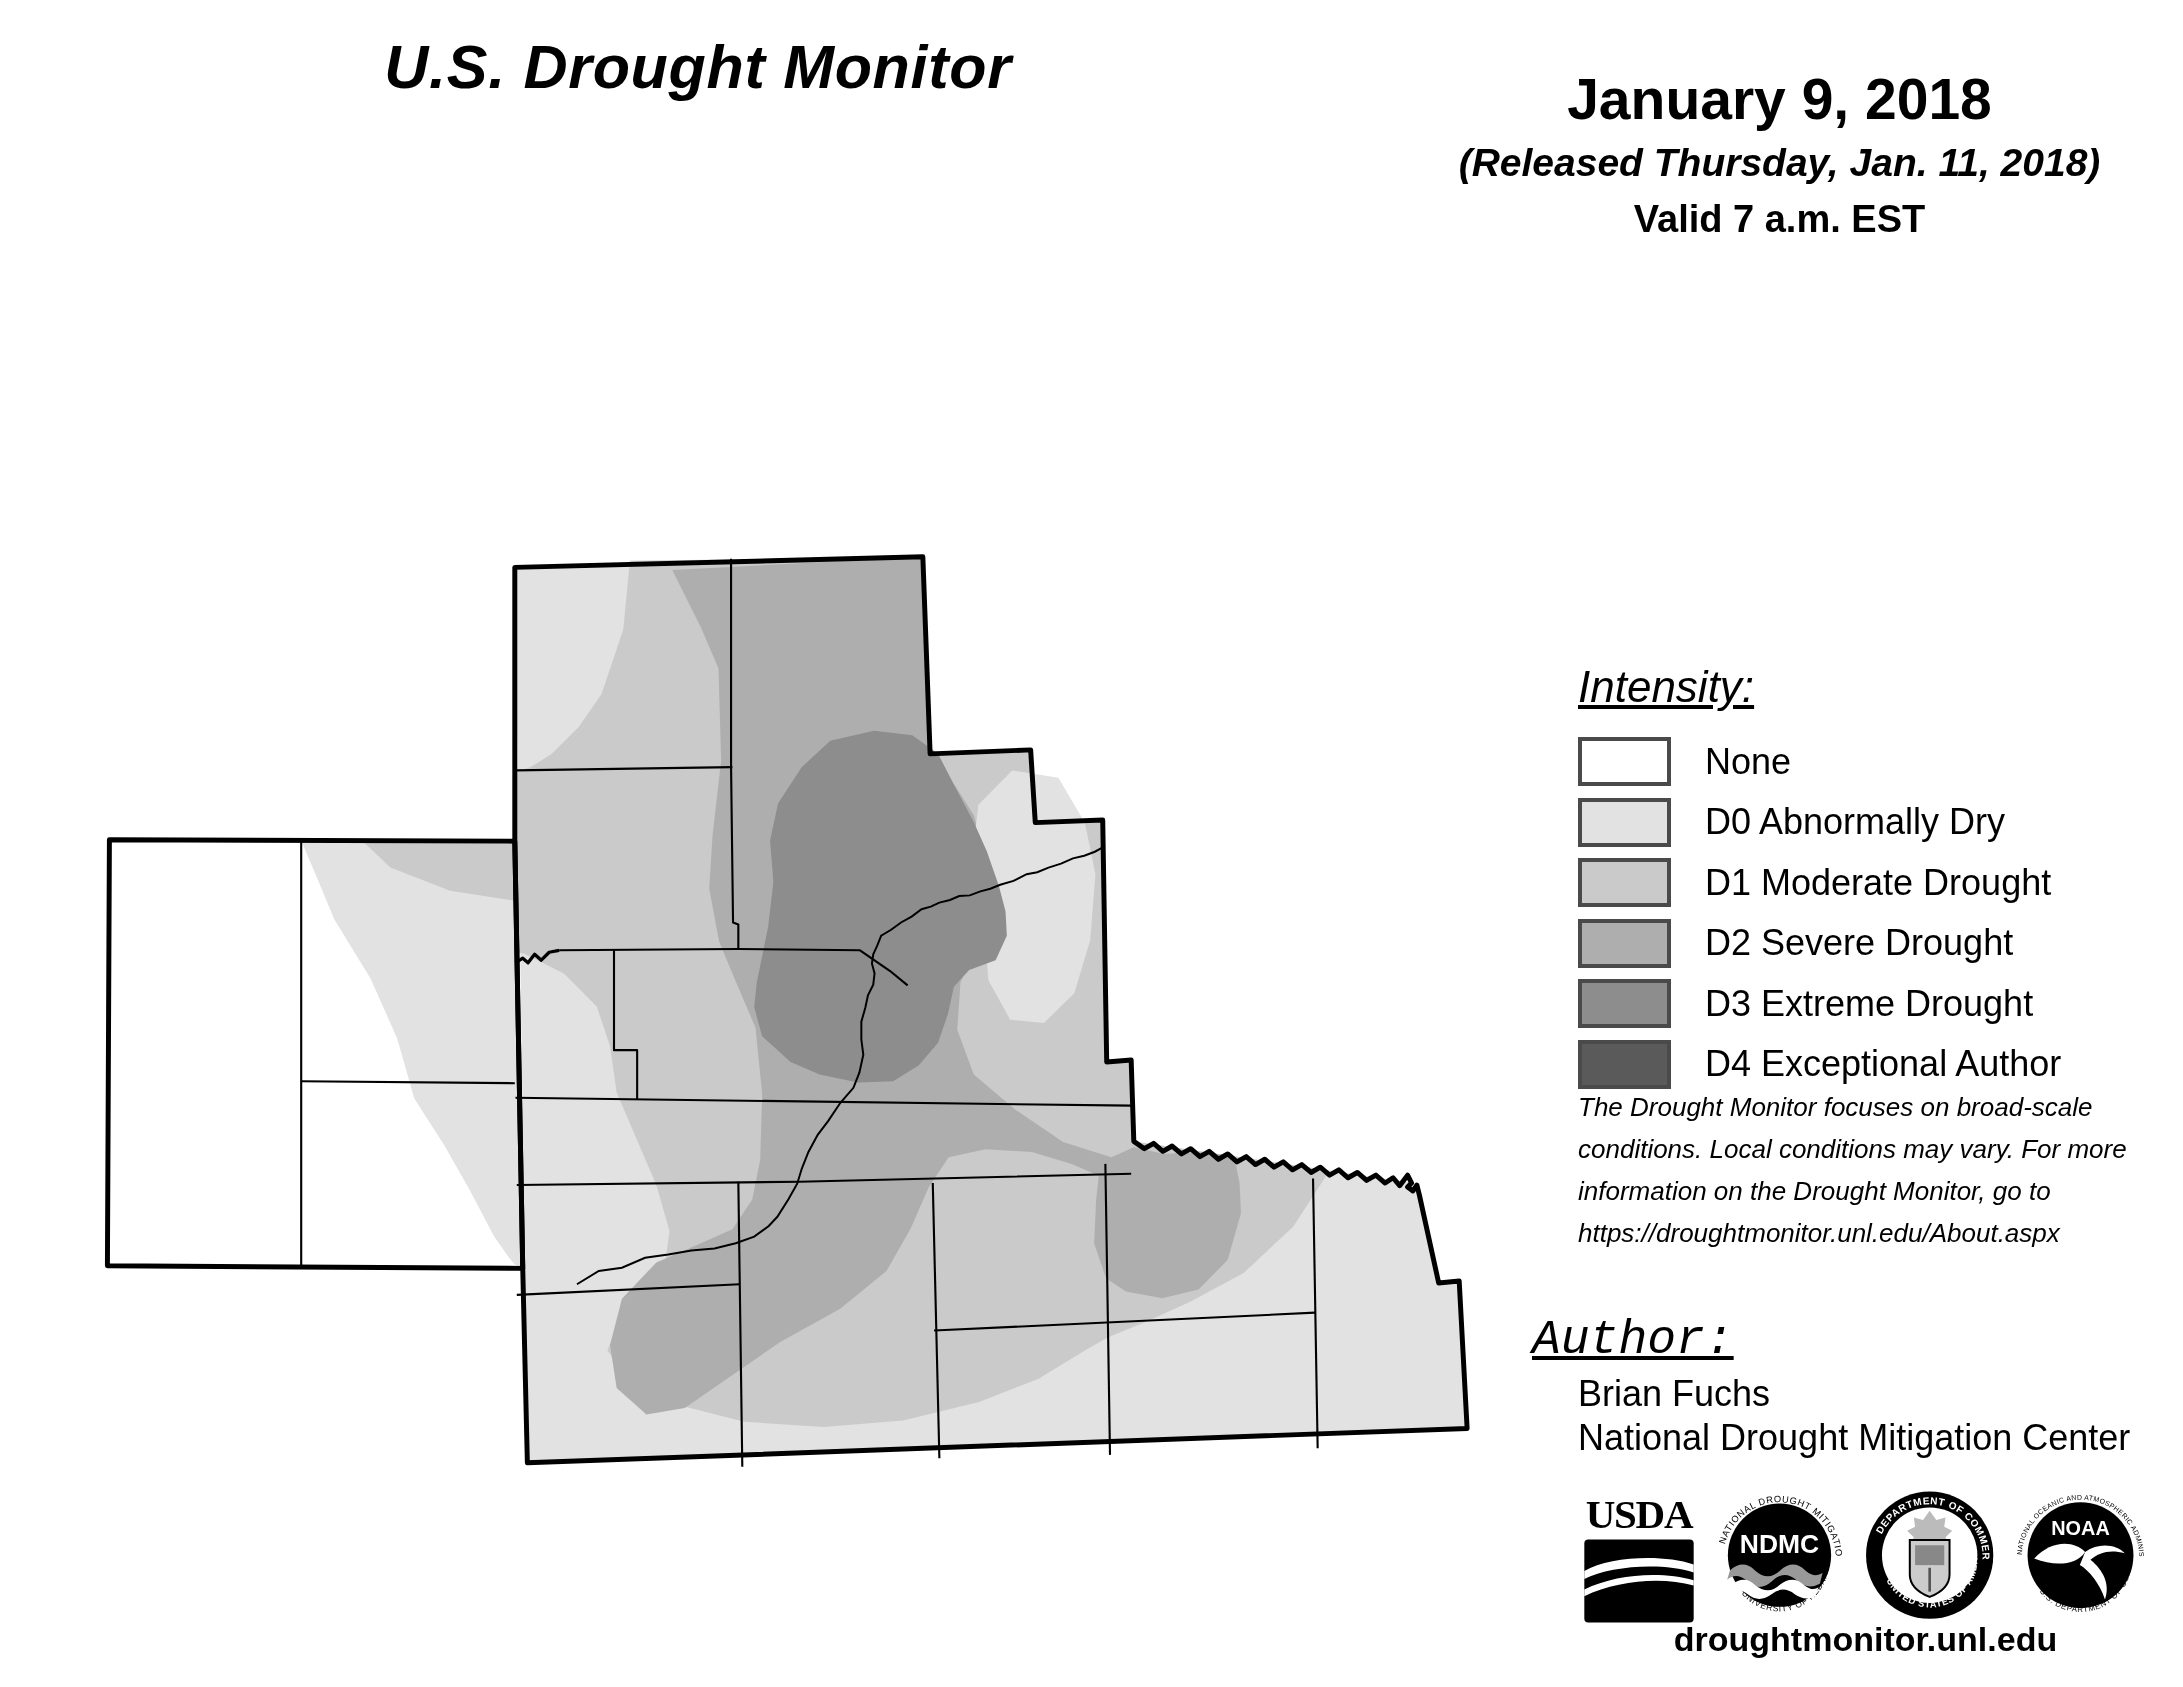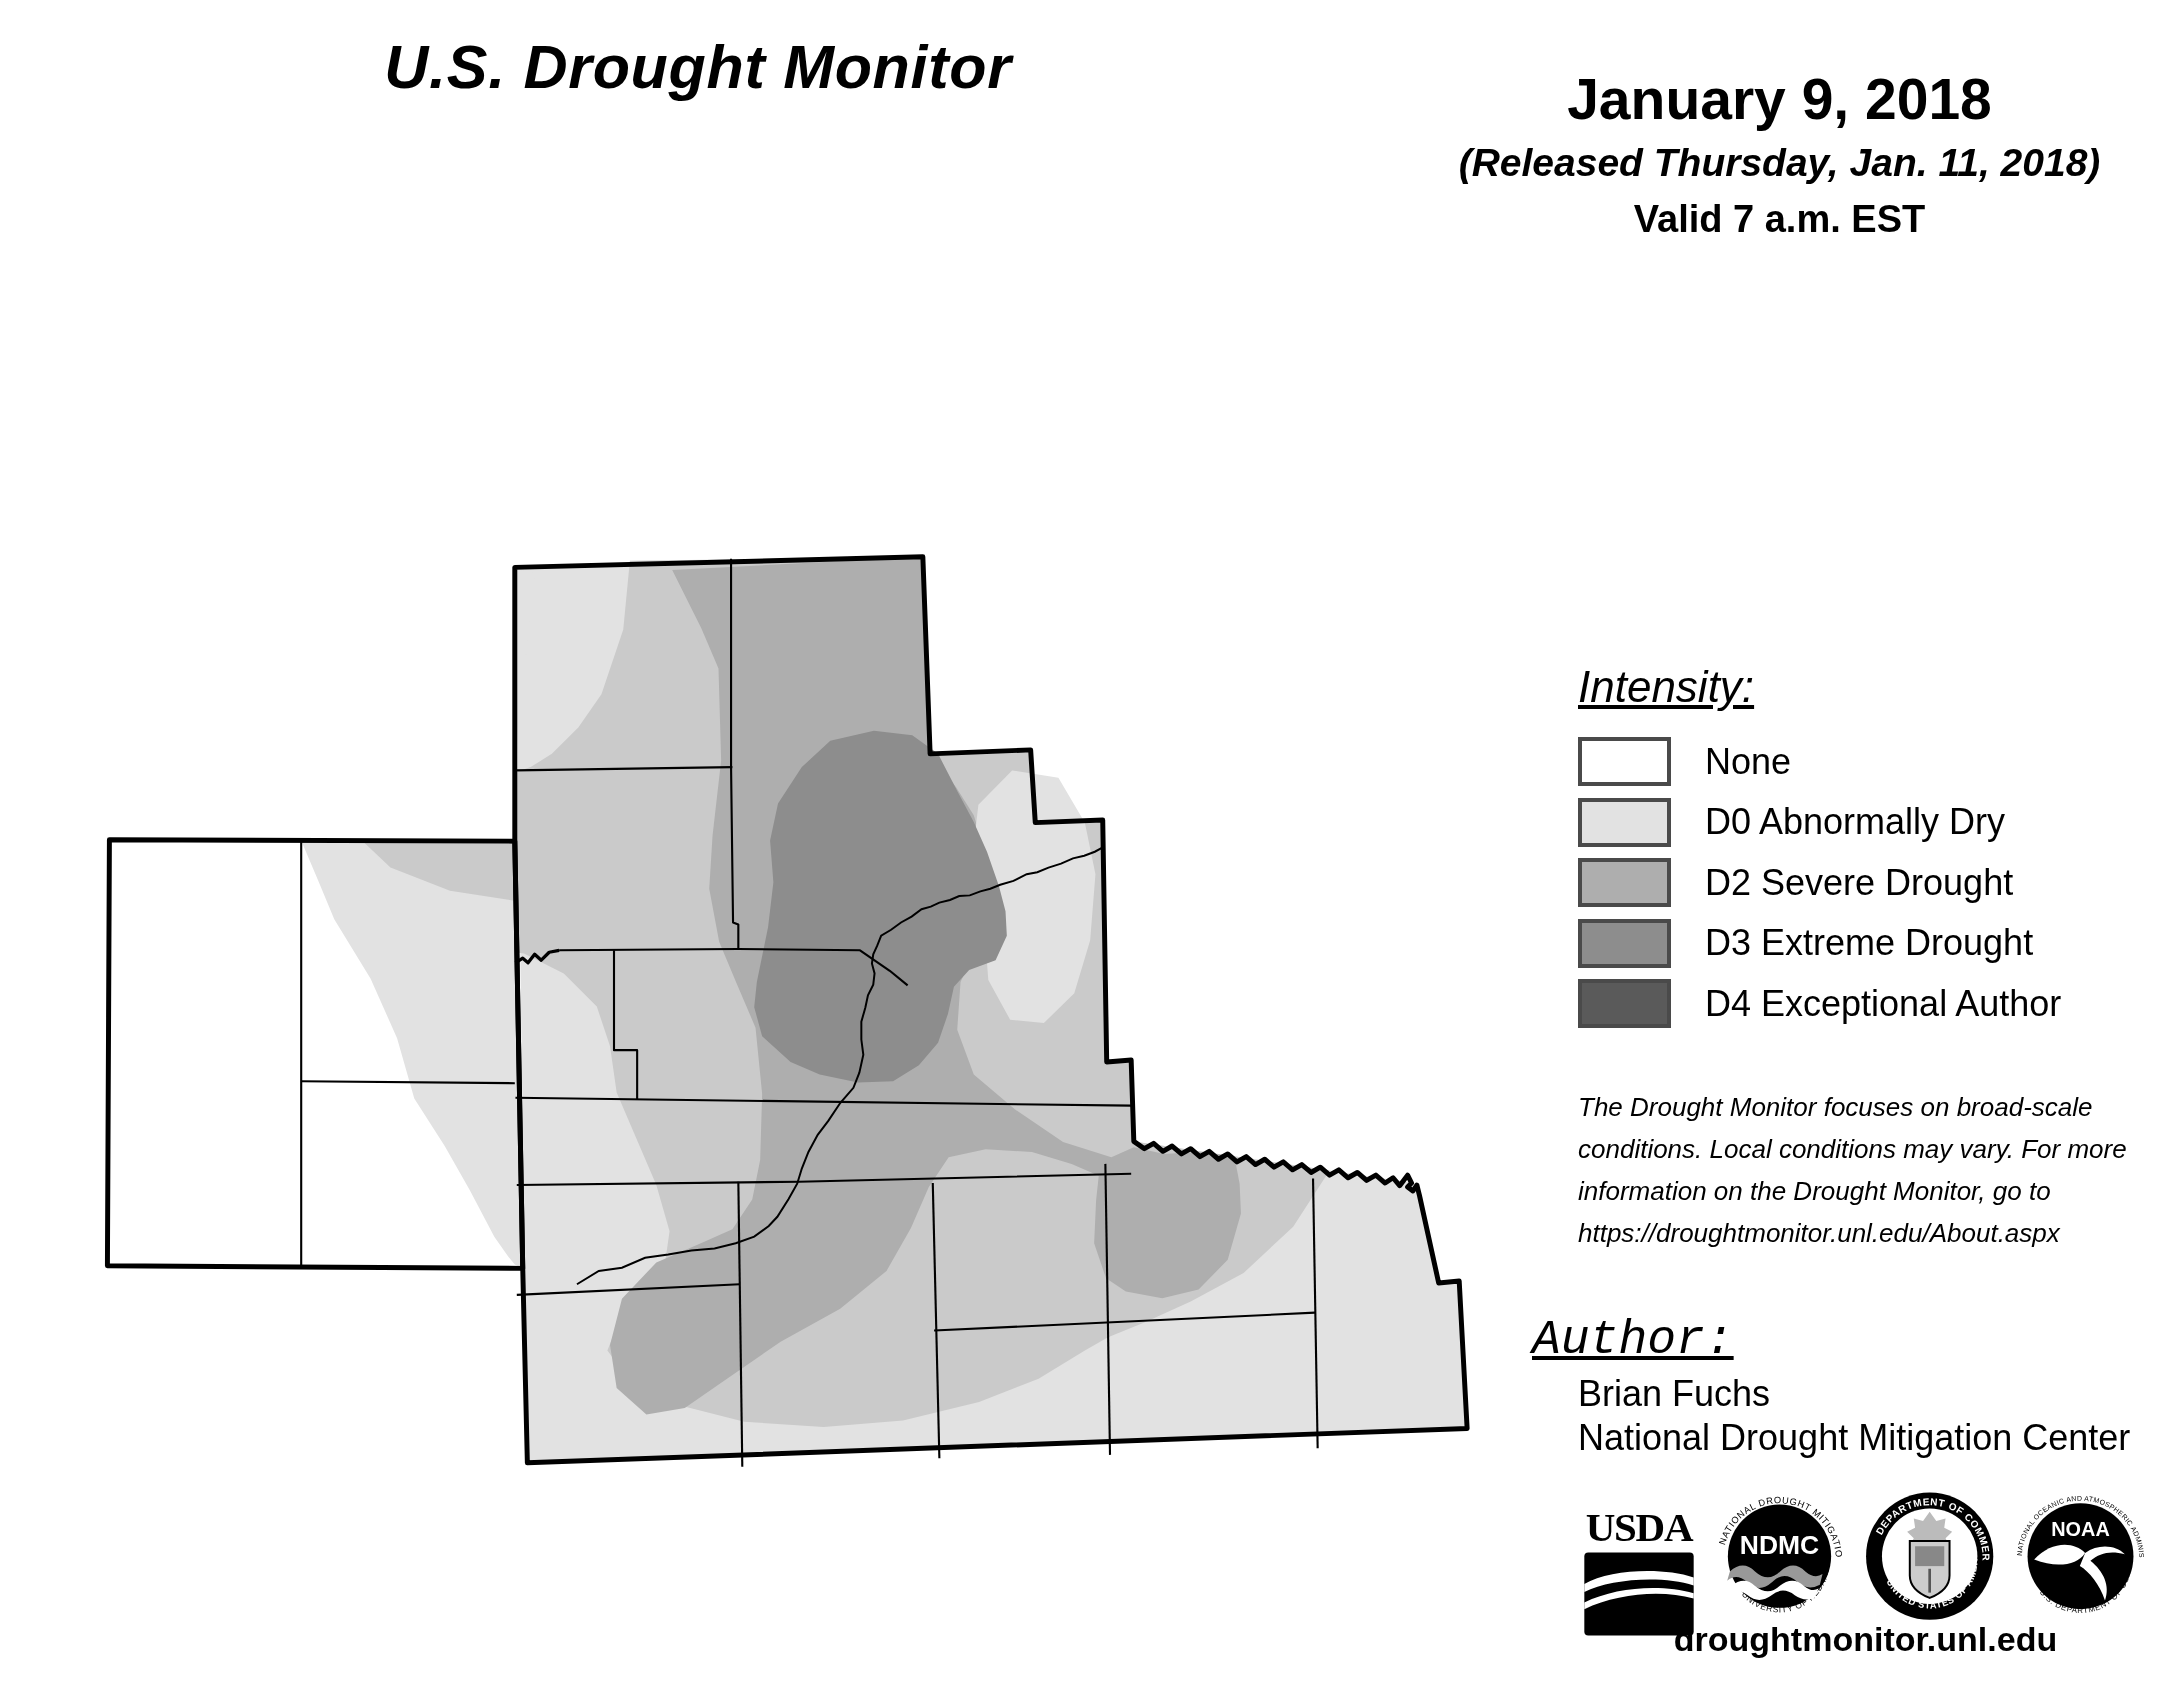--- a/index.html
+++ b/index.html
@@ -22,21 +22,21 @@
   .sw0{background:#ffffff;} .sw1{background:#e2e2e2;} .sw2{background:#cacaca;}
   .sw3{background:#aeaeae;} .sw4{background:#8d8d8d;} .sw5{background:#5a5a5a;}
   .legend-label{font-size:36px;}
   
   .disclaimer{left:1578px;top:1086px;width:582px;font-size:26px;font-style:italic;line-height:42px;}
   
   .author-heading{left:1532px;top:1313px;font-size:48px;font-style:italic;text-decoration:underline;font-family:Liberation Mono, monospace;}
   .author-name{left:1578px;top:1373px;font-size:36px;}
   .author-org{left:1578px;top:1417px;font-size:36px;}
   
-  .logos{left:1581px;top:1477px;width:569px;height:162px;display:flex;align-items:flex-end;justify-content:space-between;}
+  .logos{left:1581px;top:1477px;width:569px;height:162px;display:flex;align-items:center;justify-content:space-between;}
   .usda-box{width:116px;text-align:center;}
   .usda-text{font-family:"Liberation Serif",serif;font-weight:bold;font-size:41px;letter-spacing:-1.3px;}
   .footer-url{left:1581px;top:1620px;width:569px;text-align:center;font-size:34px;font-weight:bold;letter-spacing:0px;}
   svg text{font-family:"Liberation Sans",sans-serif;}
 </style>
 </head>
 <body>
 
 <div class="abs title-wrap">
   <div class="title1">U.S. Drought Monitor</div>
@@ -140,20 +140,24 @@
   <div class="legend-heading">Intensity:</div>
   <div class="legend-row">
     <div class="swatch sw0"></div>
     <div class="legend-label">None</div>
   </div>
   <div class="legend-row">
     <div class="swatch sw1"></div>
     <div class="legend-label">D0 Abnormally Dry</div>
   </div>
   <div class="legend-row">
+    <div class="swatch sw2"></div>
+    <div class="legend-label">D1 Moderate Drought</div>
+  </div>
+  <div class="legend-row">
     <div class="swatch sw3"></div>
     <div class="legend-label">D2 Severe Drought</div>
   </div>
   <div class="legend-row">
     <div class="swatch sw4"></div>
     <div class="legend-label">D3 Extreme Drought</div>
   </div>
   <div class="legend-row">
     <div class="swatch sw5"></div>
     <div class="legend-label">D4 Exceptional Author</div>

